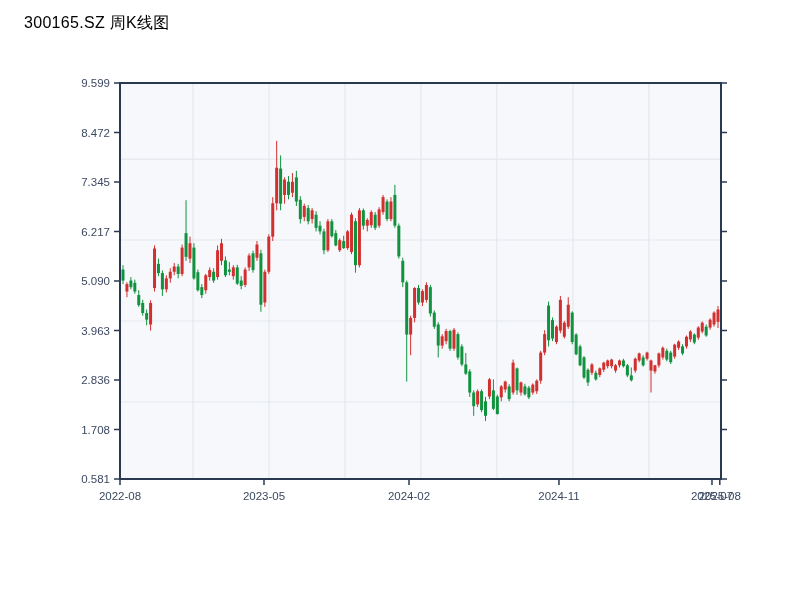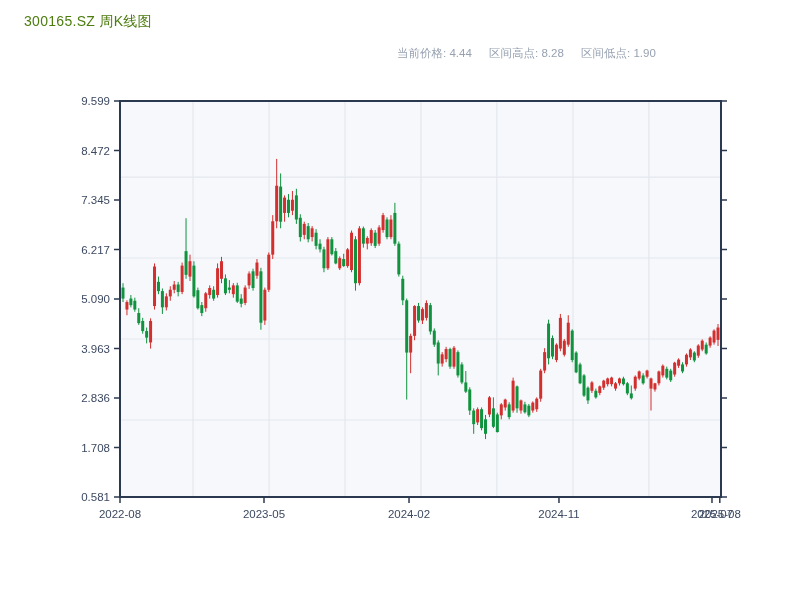--- a/index.html
+++ b/index.html
@@ -1,35 +1,30 @@
 <!DOCTYPE html>
 <html><head>
 <meta charset="utf-8">
 <style>
   html,body{margin:0;padding:0;background:#ffffff;width:800px;height:600px;overflow:hidden;
     font-family:"Liberation Sans","DejaVu Sans",sans-serif;}
   .page{position:relative;width:800px;height:600px;background:#fff;}
-  .hdr-title{position:absolute;left:24px;top:13px;font-size:14px;font-weight:500;
-    color:#4d7c0f;letter-spacing:.3px;}
+  .hdr-title{position:absolute;left:24px;top:13px;font-size:16px;font-weight:500;
+    color:#000000;letter-spacing:.3px;}
   .hdr-sub{position:absolute;left:24px;top:46px;font-size:11.5px;color:#97a1b1;}
   .hdr-stats{position:absolute;left:397px;top:46px;font-size:11.5px;color:#97a1b1;white-space:nowrap;}
   .hdr-stats .stat{margin-right:14px;}
-  .chart-wrap{position:absolute;left:0;top:88px;width:800px;height:460px;}
+  .chart-wrap{position:absolute;left:0;top:70px;width:800px;height:460px;}
   svg text{font-family:"Liberation Sans","DejaVu Sans",sans-serif;}
 </style>
 </head>
 <body>
 
 <div class="page">
   <div class="hdr-title">300165.SZ 周K线图</div>
-  <div class="hdr-stats">
-    <span class="stat"><span>当前价格:</span> <span>4.44</span></span>
-    <span class="stat"><span>区间高点:</span> <span>8.28</span></span>
-    <span class="stat"><span>区间低点:</span> <span>1.90</span></span>
-  </div>
   <div class="chart-wrap"><svg width="800" height="460" viewBox="0 0 800 460">
         <rect x="120" y="13" width="601" height="396" fill="#f7f8fb"></rect>
         <line x1="120" x2="721" y1="89.032" y2="89.032" stroke="#e4e7ed" stroke-width="1.2"></line>
         <line x1="120" x2="721" y1="170.014" y2="170.014" stroke="#e4e7ed" stroke-width="1.2"></line>
         <line x1="120" x2="721" y1="250.99599999999998" y2="250.99599999999998" stroke="#e4e7ed" stroke-width="1.2"></line>
         <line x1="120" x2="721" y1="332.0176" y2="332.0176" stroke="#e4e7ed" stroke-width="1.2"></line>
         <line x1="193.0215" x2="193.0215" y1="13" y2="409" stroke="#e4e7ed" stroke-width="1.2"></line>
         <line x1="269.048" x2="269.048" y1="13" y2="409" stroke="#e4e7ed" stroke-width="1.2"></line>
         <line x1="345.0144" x2="345.0144" y1="13" y2="409" stroke="#e4e7ed" stroke-width="1.2"></line>
         <line x1="420.9808" x2="420.9808" y1="13" y2="409" stroke="#e4e7ed" stroke-width="1.2"></line>

